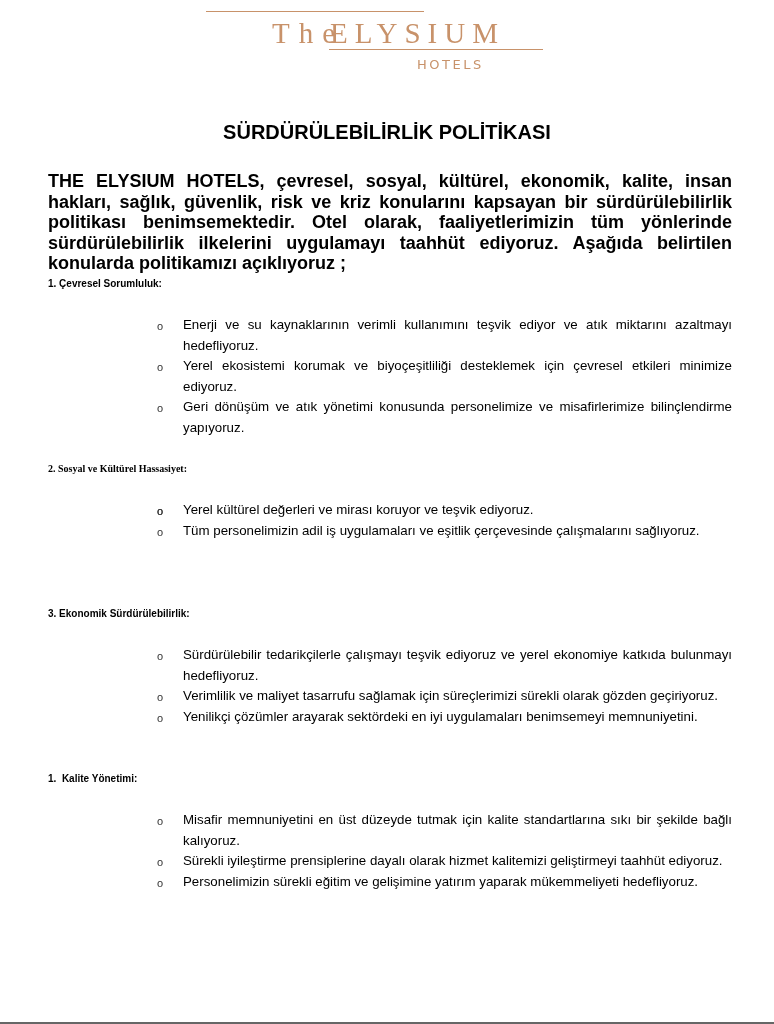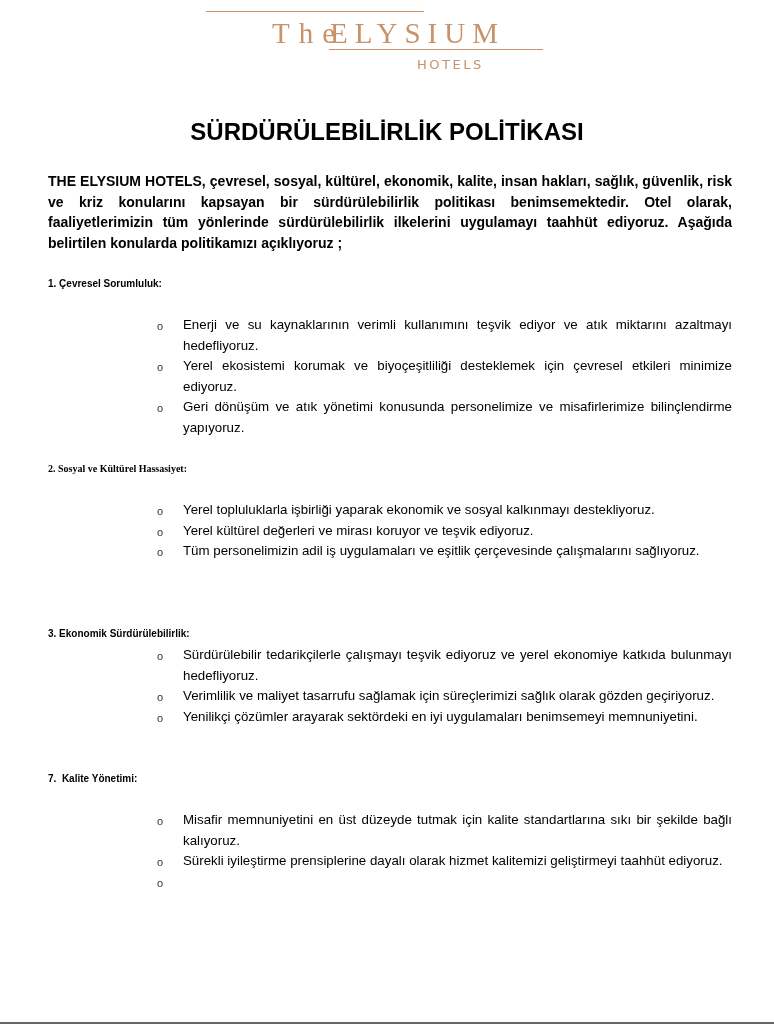--- a/index.html
+++ b/index.html
@@ -8,23 +8,23 @@
   .logo { position: absolute; left: 205px; top: 8px; width: 340px; height: 75px; }
   .logo .line-top { position: absolute; left: 1px; top: 3px; width: 218px; height: 1px; background: var(--brand); }
   .logo .line-mid { position: absolute; left: 124px; top: 41px; width: 214px; height: 1px; background: var(--brand); }
   .logo .the { position: absolute; left: 20px; top: 11px; font-family: "Liberation Serif", "DejaVu Serif", serif;
                font-size: 29px; letter-spacing: 9px; color: var(--brand); line-height: 1; margin-left: 47px; }
   .logo .elysium { position: absolute; left: 125px; top: 11px; font-family: "Liberation Serif", "DejaVu Serif", serif;
                font-size: 29px; letter-spacing: 7px; color: var(--brand); line-height: 1; }
   .logo .hotels { position: absolute; left: 212px; top: 50px; font-family: "DejaVu Sans", sans-serif;
                font-size: 13px; letter-spacing: 2.5px; color: var(--brand); line-height: 1; }
   .title { position: absolute; left: 0; width: 774px; top: 120px; text-align: center;
-           font-weight: bold; font-size: 24px; line-height: 24px; }
+           font-weight: bold; font-size: 20px; line-height: 24px; }
   .intro { position: absolute; left: 48px; width: 684px; top: 171px; font-weight: bold;
-           font-size: 14px; line-height: 20.6px; text-align: justify; }
+           font-size: 18px; line-height: 20.6px; text-align: justify; }
   .section-heading { position: absolute; left: 48px; font-weight: bold; font-size: 10px; line-height: 20px; }
   .bullets { position: absolute; left: 150px; width: 582px; margin: 0; padding: 0; list-style: none; }
   .bullets li { position: relative; padding-left: 33px; font-size: 13.3px; line-height: 20.6px; text-align: justify; }
   .bullets .bullet { position: absolute; left: 7px; top: 1px; font-size: 11px; color: #333; }
   .bottom-bar { position: absolute; left: 0; top: 1022px; width: 774px; height: 2px; background: #666; }
 </style>
 </head>
 <body style="--brand:#c8926a;">
 
 <div class="logo">
@@ -41,32 +41,32 @@
 
 <div class="section-heading" style="top:274px;">1. Çevresel Sorumluluk:</div>
 <ul class="bullets" style="top:315px;">
   <li><span class="bullet">o</span><span>Enerji ve su kaynaklarının verimli kullanımını teşvik ediyor ve atık miktarını azaltmayı hedefliyoruz.</span></li>
   <li><span class="bullet">o</span><span>Yerel ekosistemi korumak ve biyoçeşitliliği desteklemek için çevresel etkileri minimize ediyoruz.</span></li>
   <li><span class="bullet">o</span><span>Geri dönüşüm ve atık yönetimi konusunda personelimize ve misafirlerimize bilinçlendirme yapıyoruz.</span></li>
 </ul>
 
 <div class="section-heading" style="top:459px;font-family:Liberation Serif, serif;">2. Sosyal ve Kültürel Hassasiyet:</div>
 <ul class="bullets" style="top:500px;">
-  <li><span class="bullet">o</span><span>Yerel topluluklarla işbirliği yaparak ekonomik ve sosyal kalkınmayı destekliyoruz.</span></li>
+  <li><span class="bullet">o</span></li>
   <li><span class="bullet">o</span><span>Yerel kültürel değerleri ve mirası koruyor ve teşvik ediyoruz.</span></li>
   <li><span class="bullet">o</span><span>Tüm personelimizin adil iş uygulamaları ve eşitlik çerçevesinde çalışmalarını sağlıyoruz.</span></li>
 </ul>
 
-<div class="section-heading" style="top:604px;margin-top:20px;">3. Ekonomik Sürdürülebilirlik:</div>
+<div class="section-heading" style="top:604px;">3. Ekonomik Sürdürülebilirlik:</div>
 <ul class="bullets" style="top:645px;">
   <li><span class="bullet">o</span><span>Sürdürülebilir tedarikçilerle çalışmayı teşvik ediyoruz ve yerel ekonomiye katkıda bulunmayı hedefliyoruz.</span></li>
-  <li><span class="bullet">o</span><span>Verimlilik ve maliyet tasarrufu sağlamak için süreçlerimizi sağlık olarak gözden geçiriyoruz.</span></li>
+  <li><span class="bullet">o</span><span>Verimlilik ve maliyet tasarrufu sağlamak için süreçlerimizi sürekli olarak gözden geçiriyoruz.</span></li>
   <li><span class="bullet">o</span><span>Yenilikçi çözümler arayarak sektördeki en iyi uygulamaları benimsemeyi memnuniyetini.</span></li>
 </ul>
 
-<div class="section-heading" style="top:769px; white-space:pre;">7.  Kalite Yönetimi:</div>
+<div class="section-heading" style="top:769px; white-space:pre;">1.  Kalite Yönetimi:</div>
 <ul class="bullets" style="top:810px;">
   <li><span class="bullet">o</span><span>Misafir memnuniyetini en üst düzeyde tutmak için kalite standartlarına sıkı bir şekilde bağlı kalıyoruz.</span></li>
   <li><span class="bullet">o</span><span>Sürekli iyileştirme prensiplerine dayalı olarak hizmet kalitemizi geliştirmeyi taahhüt ediyoruz.</span></li>
-  <li><span class="bullet">o</span></li>
+  <li><span class="bullet">o</span><span>Personelimizin sürekli eğitim ve gelişimine yatırım yaparak mükemmeliyeti hedefliyoruz.</span></li>
 </ul>
 
 <div class="bottom-bar"></div>
 
 </body></html>

